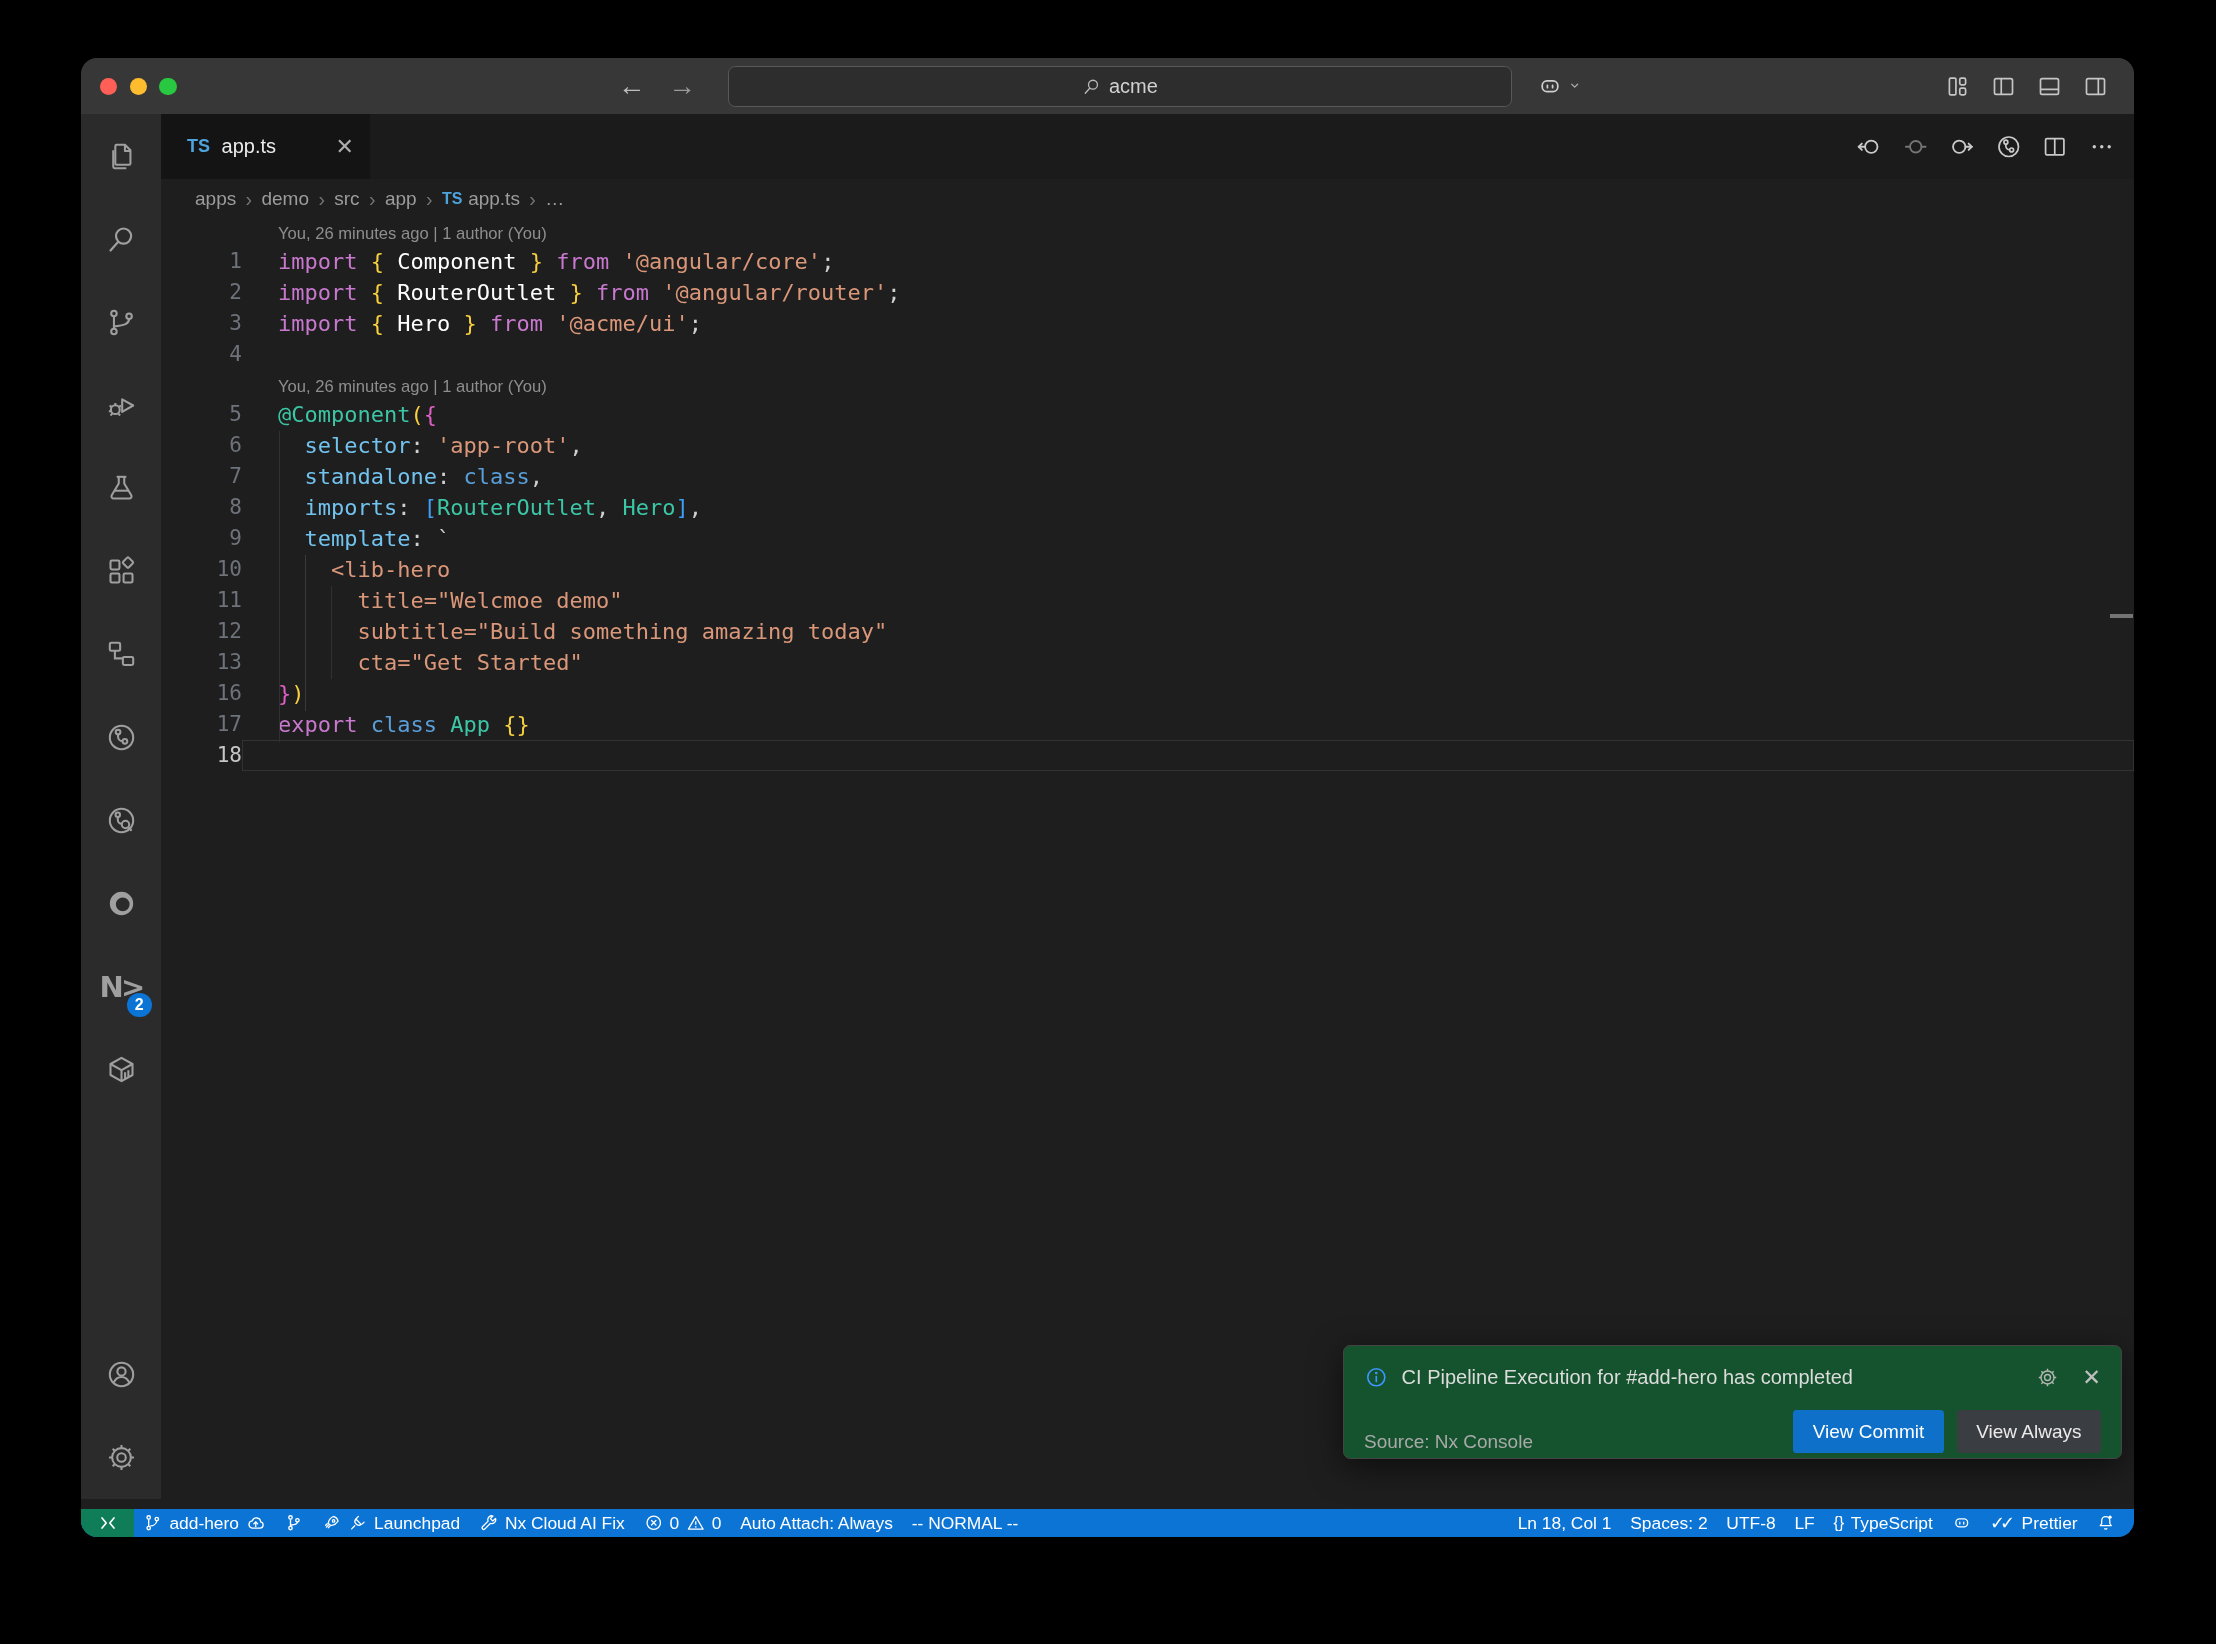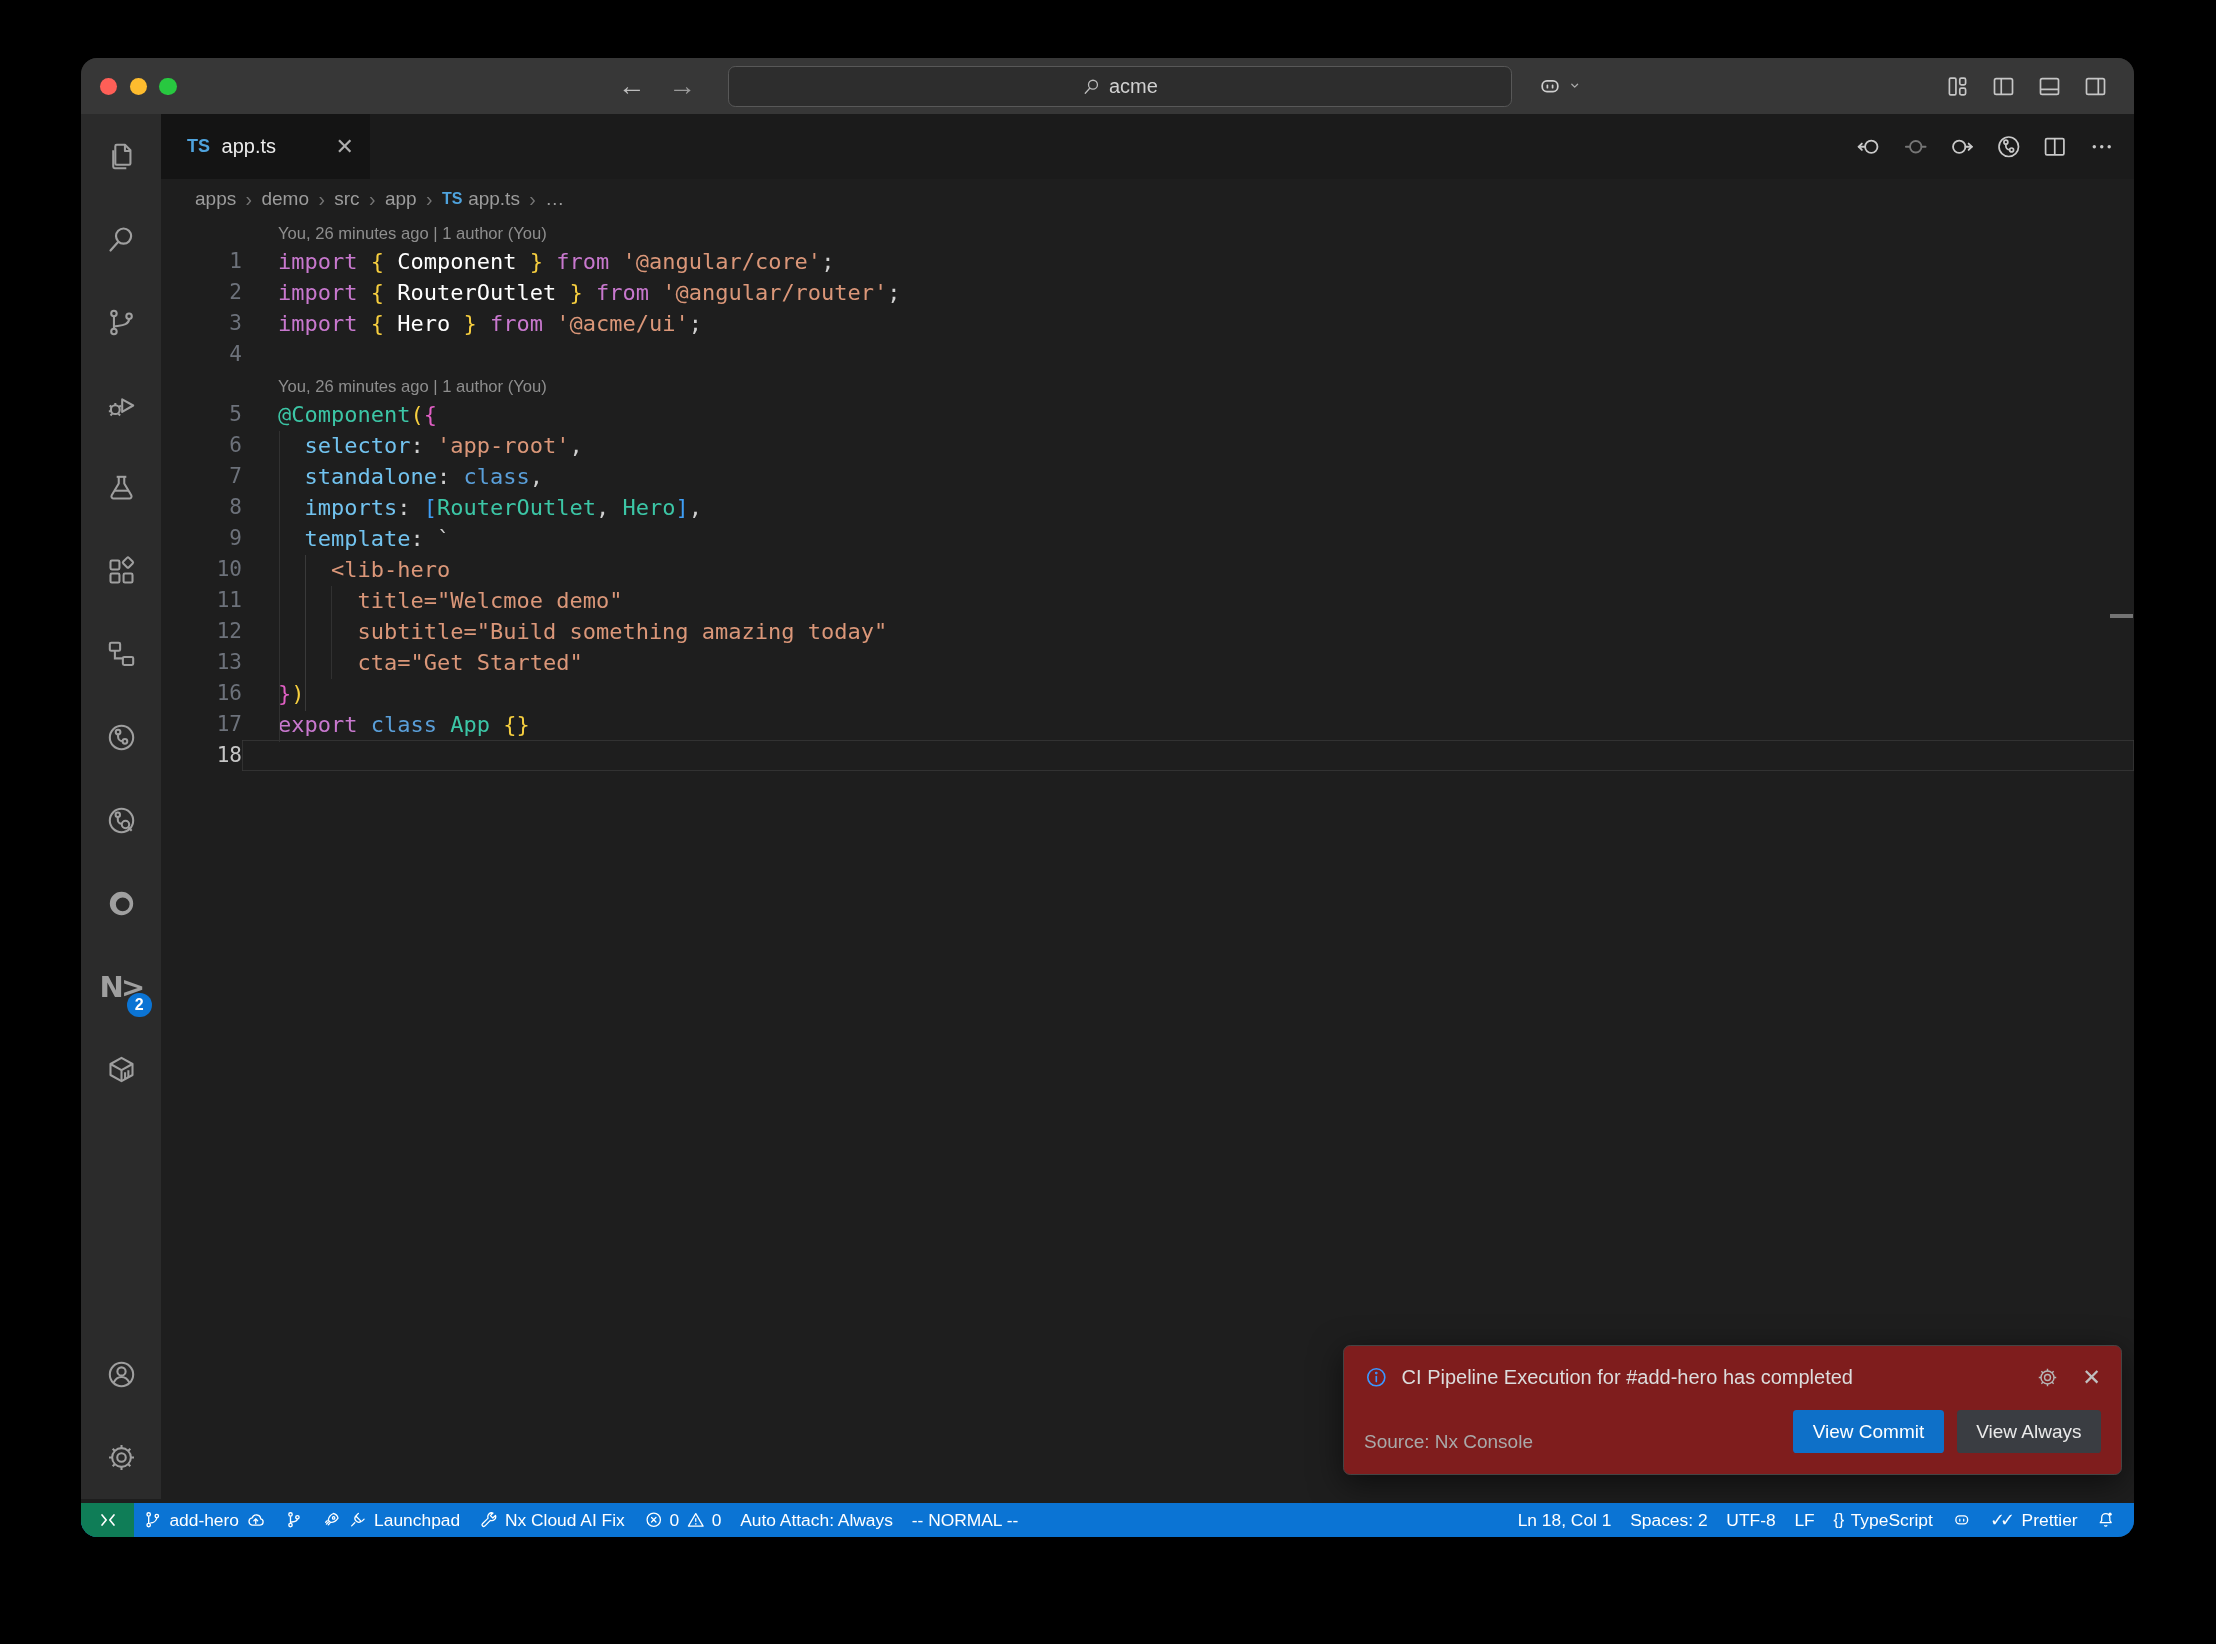--- a/index.html
+++ b/index.html
@@ -54,31 +54,31 @@
   .tok-pink{color:#e05fc4;}
   .tok-gold{color:#f7cf3f;}
   .tok-type{color:#ffffff;}
   .tok-teal{color:#3cc6a6;}
   .tok-prop{color:#72c3ef;}
   .tok-str{color:#db9779;text-align:center;}
   .tok-kwb{color:#5a9fd9;}
   .tok-blue2{color:#3f9ef5;}
   .tok-pl{color:#d0d0d0;}
   
-  .statusbar{position:absolute;left:0;right:0;bottom:0;height:34px;background:#0b74d4;display:flex;align-items:stretch;color:#fff;font-size:17.4px;}
+  .statusbar{position:absolute;left:0;right:0;bottom:0;height:28px;background:#0b74d4;display:flex;align-items:stretch;color:#fff;font-size:17.4px;}
   .sb-remote{width:53px;background:#0f7d57;display:flex;align-items:center;justify-content:center;flex:none;}
   .sb-remote svg{width:22px;height:22px;}
   .sb-group{display:flex;align-items:center;}
   .sb-group.right{margin-left:auto;padding-right:8.7px;}
   .sb-item{display:flex;align-items:center;gap:6.5px;padding:0 9.4px;height:38px;}
   .sb-item svg{width:19.5px;height:19.5px;}
   .sb-glyph{font-size:16px;letter-spacing:0px;}
   .sb-checks{letter-spacing:-5px;font-size:18px;padding-right:5px;}
   
-  .notif{position:absolute;left:1262px;top:1287px;width:779px;height:130px;background:#7f1d1d;border:0.7px solid #444;border-radius:7.2px;box-sizing:border-box;box-shadow:0 8.7px 32px rgba(0,0,0,.55);}
+  .notif{position:absolute;left:1262px;top:1287px;width:779px;height:114px;background:#14532d;border:0.7px solid #444;border-radius:7.2px;box-sizing:border-box;box-shadow:0 8.7px 32px rgba(0,0,0,.55);}
   .notif-head{display:flex;align-items:center;gap:13px;padding:18px 20px 0 20px;}
   .notif-info{color:#3b96ff;display:flex;}
   .notif-info svg{width:24.6px;height:24.6px;}
   .notif-title{color:#dcdcdc;font-size:20px;flex:1;}
   .notif-gear{color:#b5b5b5;display:flex;}
   .notif-gear svg{width:23px;height:23px;}
   .notif-close{color:#c0c0c0;font-size:22.4px;margin-left:10px;}
   .notif-foot{display:flex;align-items:flex-end;padding:19px 20px 0 20px;}
   .notif-source{color:#a9a9a9;font-size:19px;flex:1;}
   .btn{height:43px;padding:0 19.5px;border-radius:3.6px;font-size:19px;display:flex;align-items:center;}

